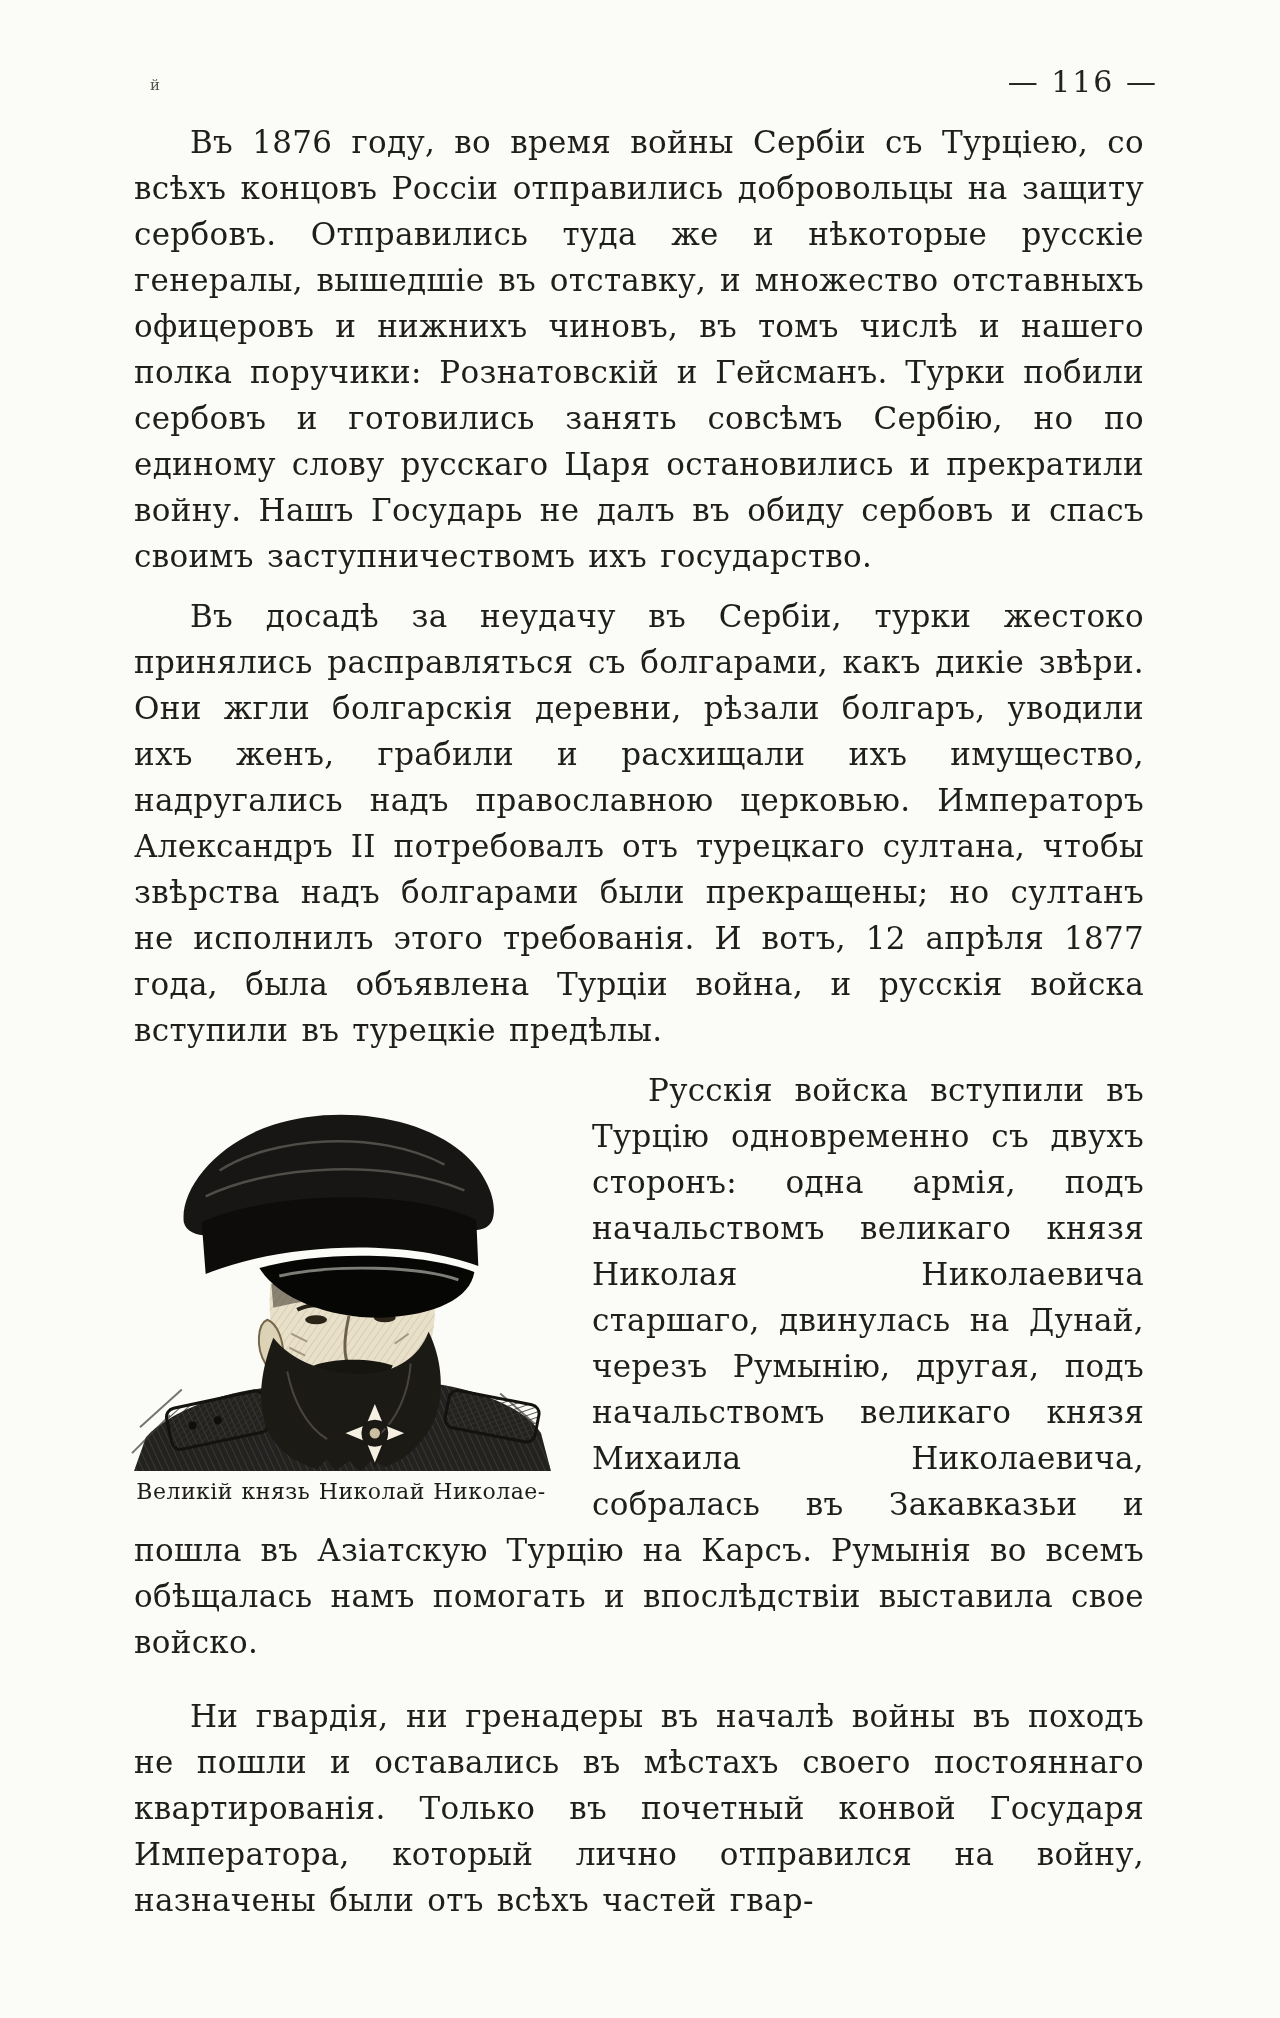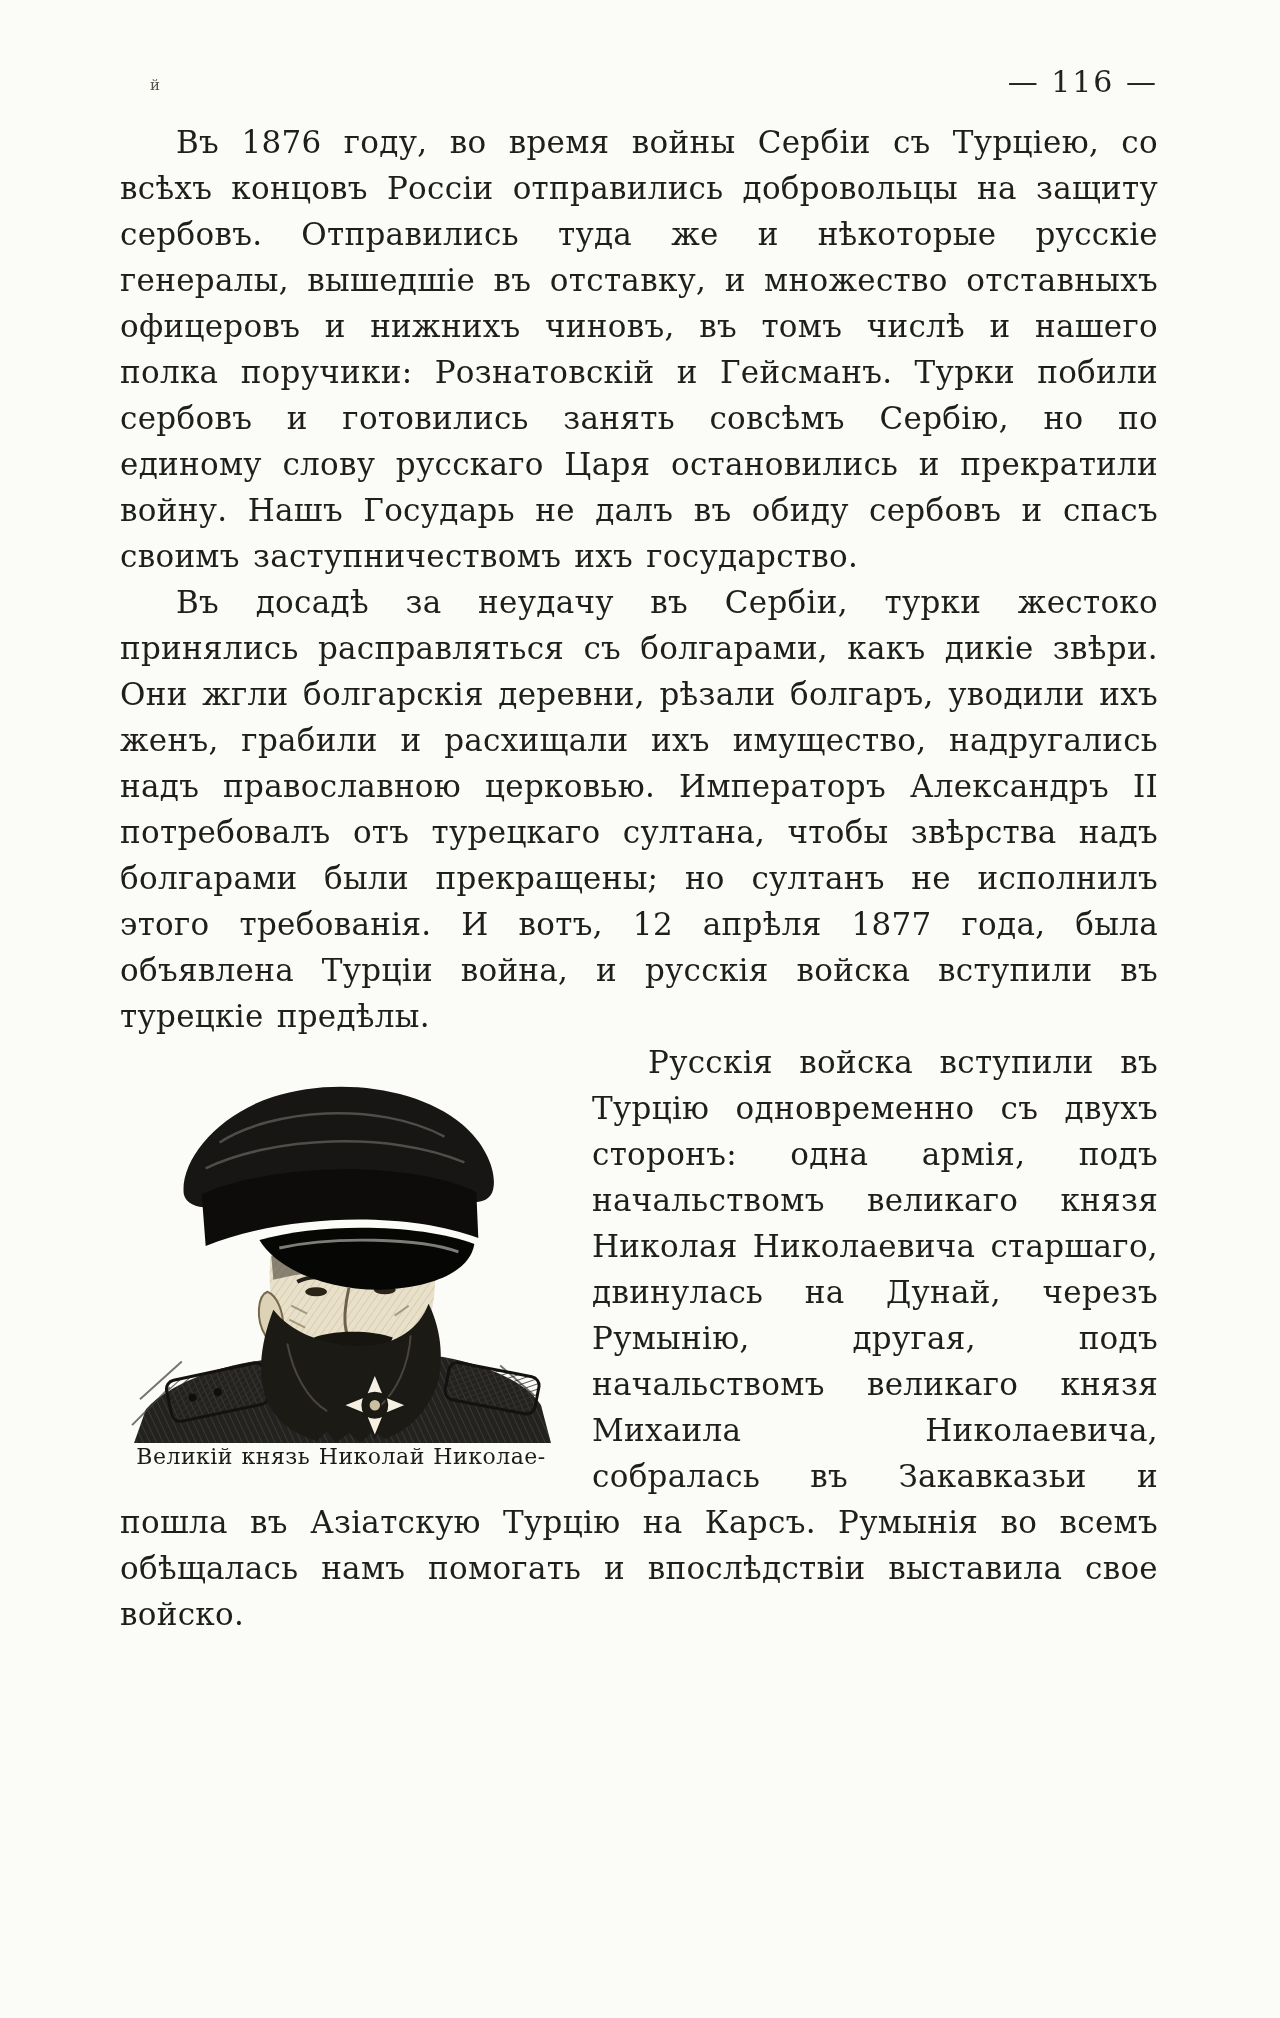--- a/index.html
+++ b/index.html
@@ -37,38 +37,39 @@
     width: 1038px;
     font-size: 31px;
     line-height: 46px;
     text-align: justify;
     word-spacing: 3px;
     letter-spacing: 0.3px;
     hyphens: auto;
   }
   .para {
     text-indent: 56px;
-    margin: 0;
+    margin: 14px;
   }
   .para-with-figure::after {
     content: "";
     display: block;
     clear: both;
   }
   .portrait-figure {
     float: left;
     width: 442px;
     margin: 6px 30px 10px 0;
   }
   .portrait-art { width: 442px; height: 398px; }
   .portrait-art svg { display: block; width: 442px; height: 398px; }
   .portrait-caption {
     text-align: center;
     font-size: 22px;
     line-height: 27px;
+    margin-top: 7px;
     letter-spacing: 0.5px;
     color: #1c1b18;
     word-spacing: 1px;
   }
 </style>
 </head>
 <body>
 
 <div class="page">
 
@@ -156,15 +157,16 @@
           </svg>
         </div>
         <figcaption class="portrait-caption">
           <div>Великій князь Николай Николае-</div>
         </figcaption>
       </figure>
 
       <p class="para">Русскія войска вступили въ Турцію одновременно съ двухъ сторонъ: одна армія, подъ начальствомъ великаго князя Николая Николаевича старшаго, двинулась на Дунай, черезъ Румынію, другая, подъ начальствомъ великаго князя Михаила Николаевича, собралась въ Закавказьи и пошла въ Азіатскую Турцію на Карсъ. Румынія во всемъ обѣщалась намъ помогать и впослѣдствіи выставила свое войско.</p>
     </div>
 
+    <p class="para">Ни гвардія, ни гренадеры въ началѣ войны въ походъ не пошли и оставались въ мѣстахъ своего постояннаго квартированія. Только въ почетный конвой Государя Императора, который лично отправился на войну, назначены были отъ всѣхъ частей гвар-</p>
 
   </div>
 </div>
 
 </body></html>

